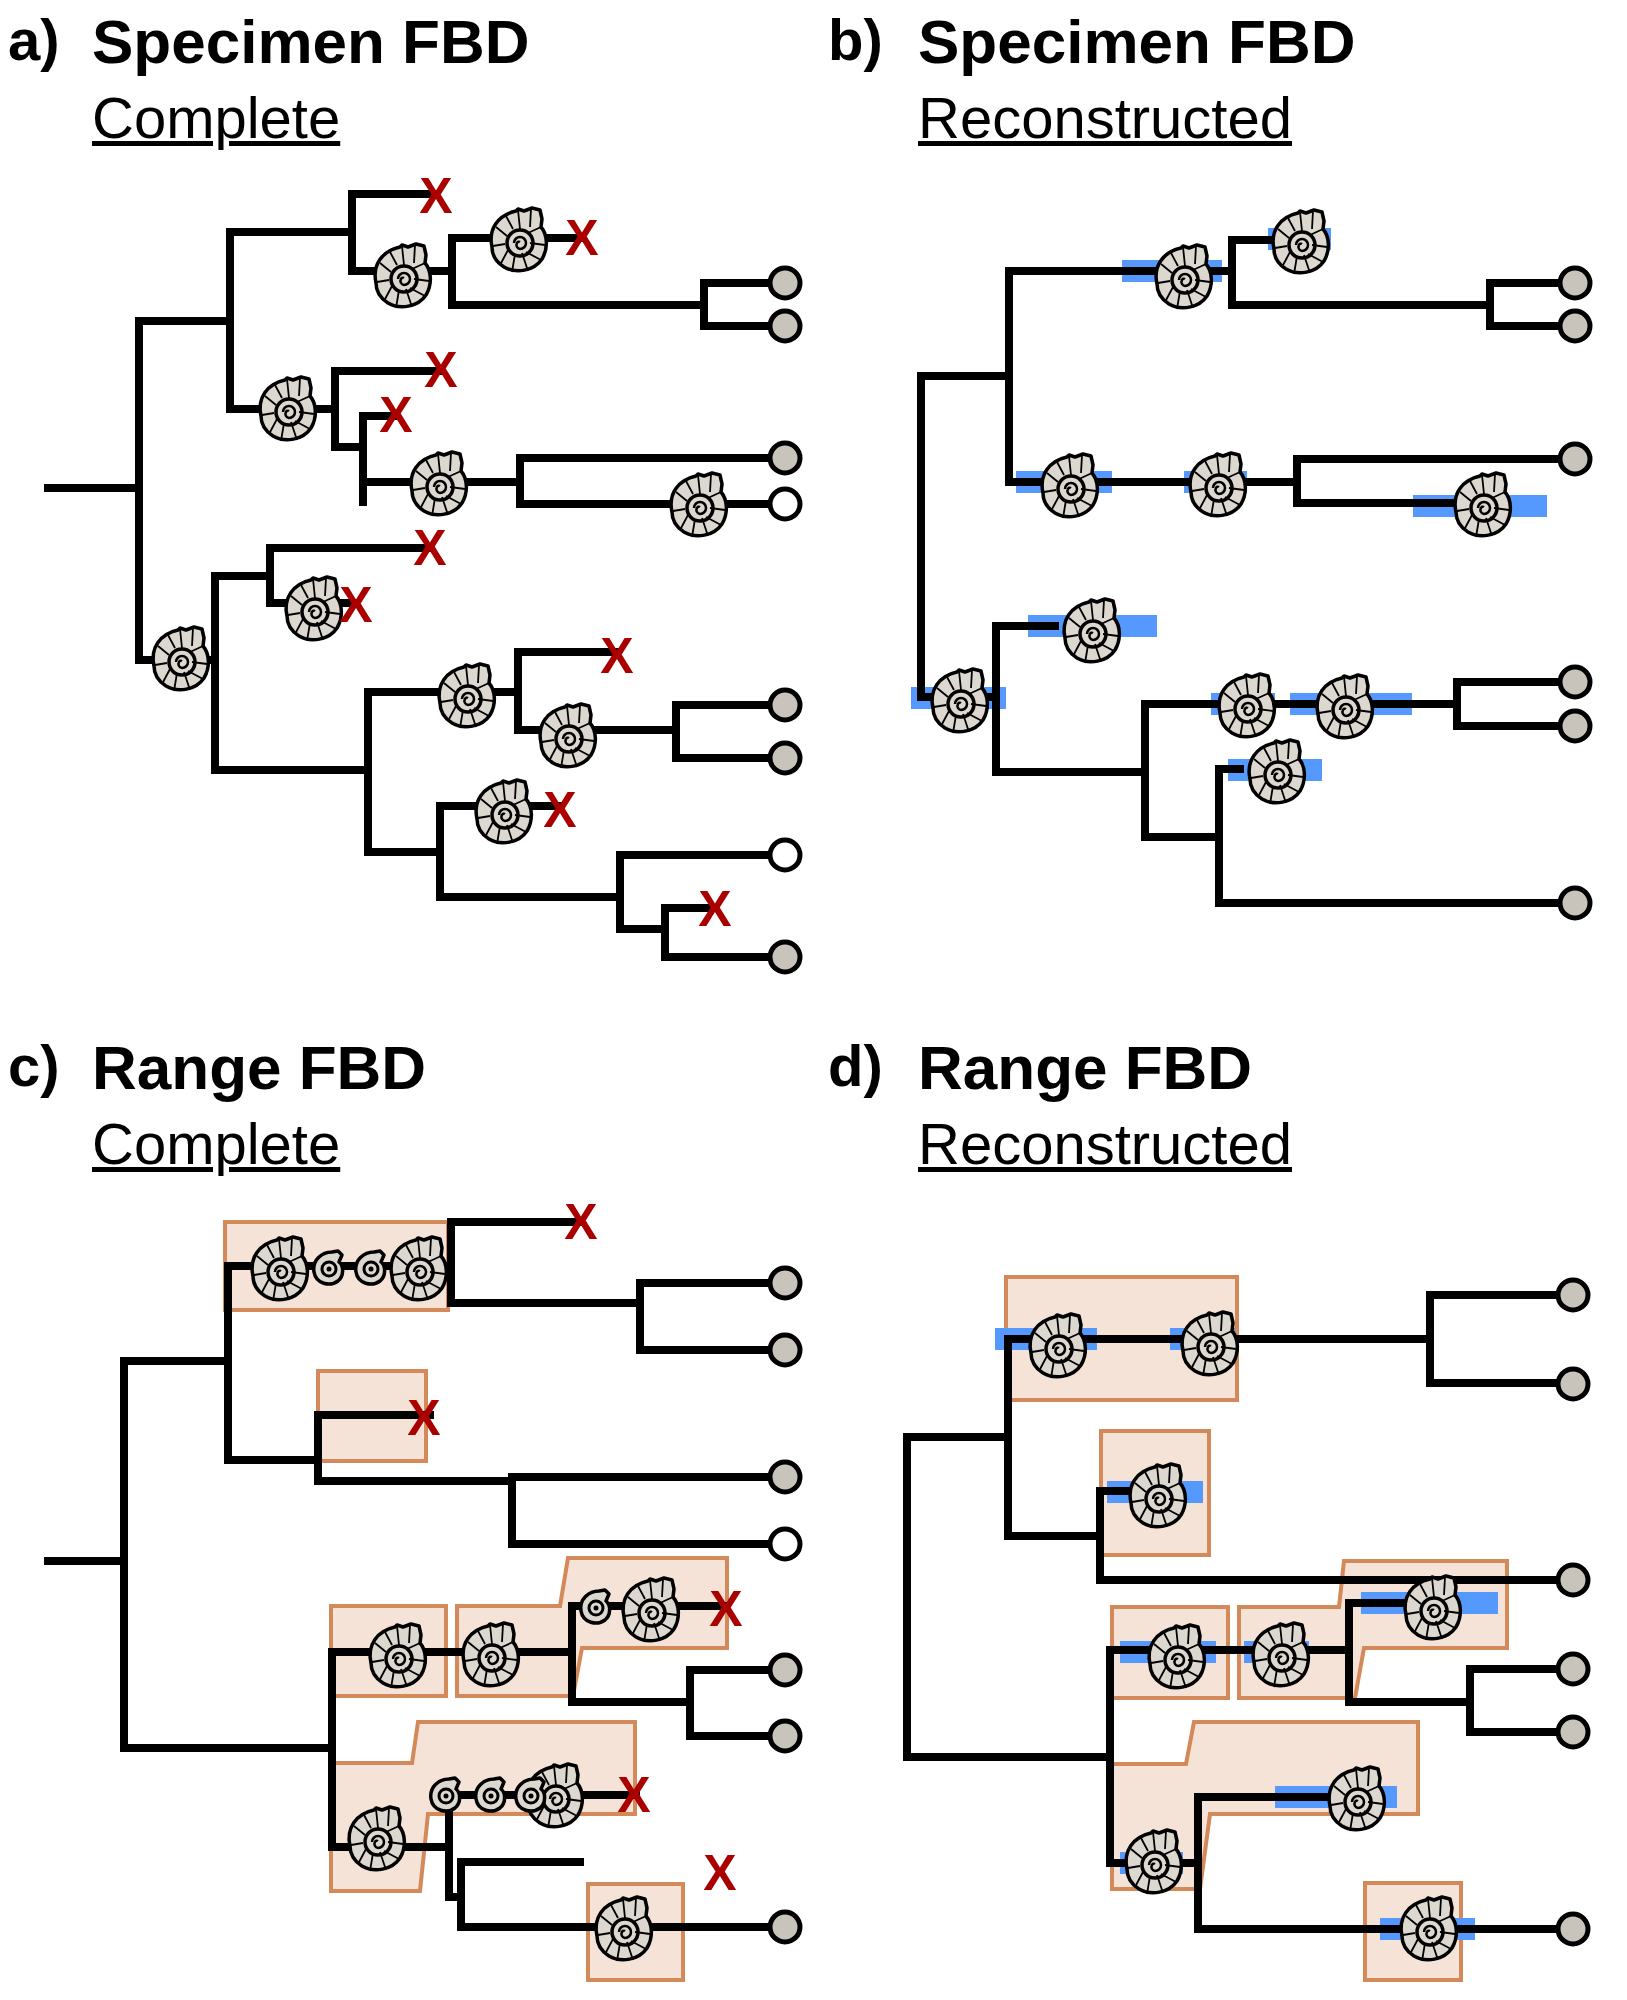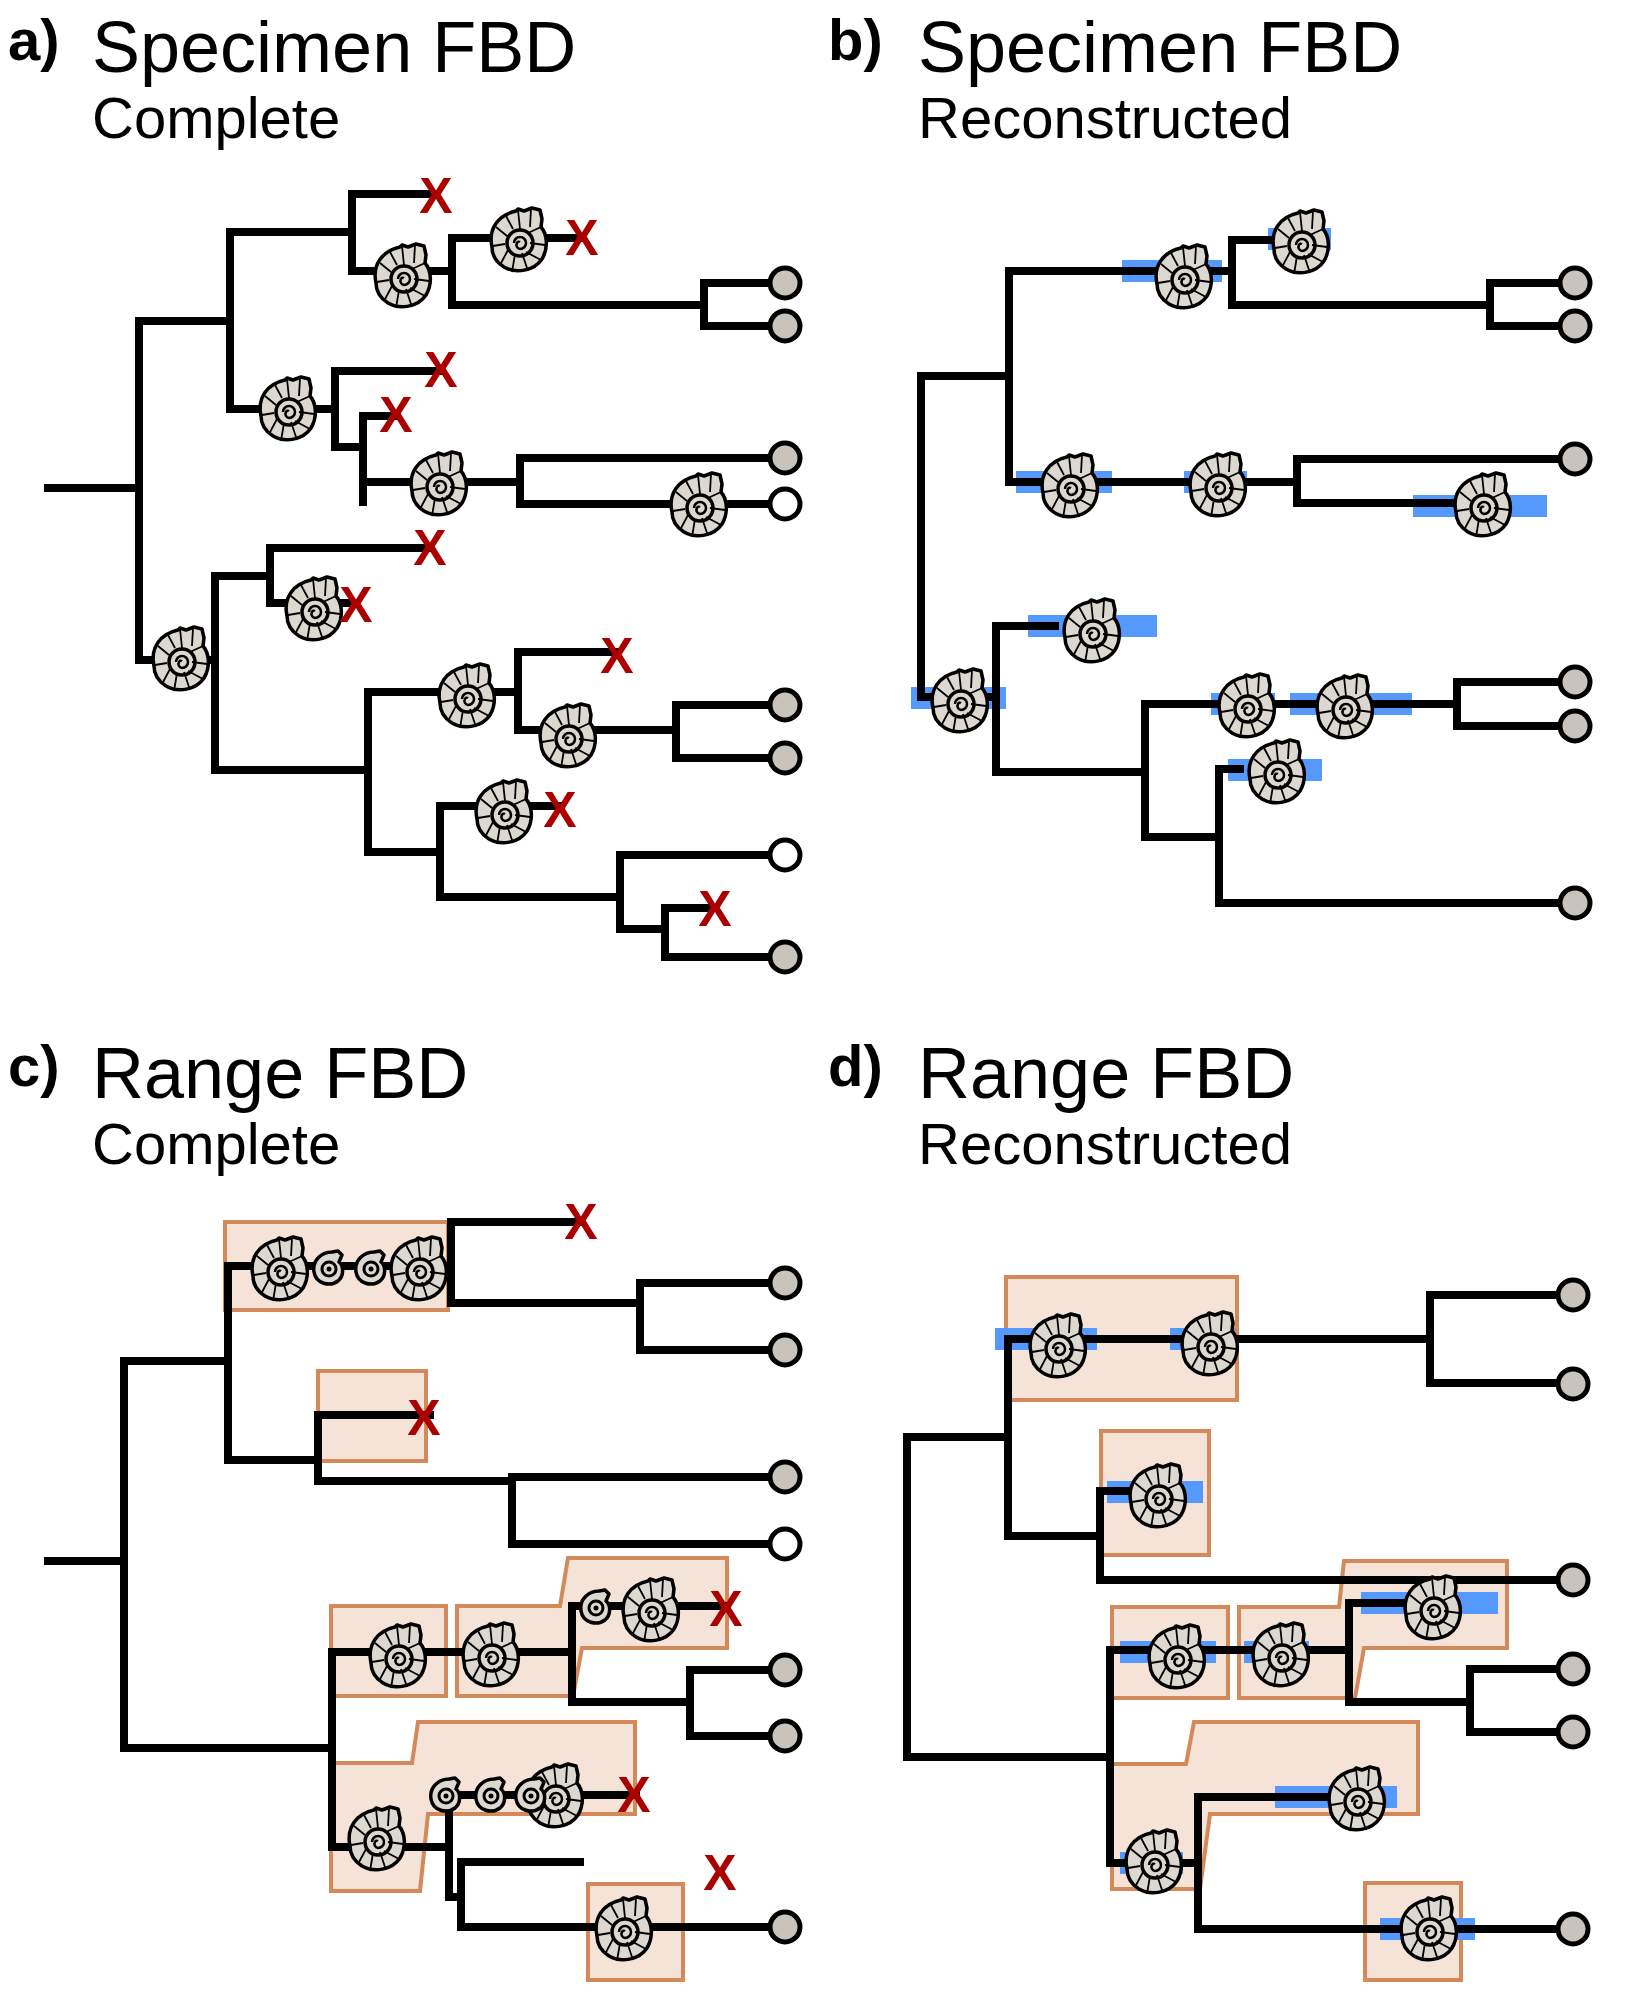--- a/index.html
+++ b/index.html
@@ -1,19 +1,19 @@
 <!DOCTYPE html>
 <html><head>
 <meta charset="utf-8">
 <style>
   html, body { margin: 0; padding: 0; background: #ffffff; }
   body { width: 1627px; height: 2000px; position: relative; overflow: hidden; font-family: "Liberation Sans", sans-serif; }
   .panel-letter { position: absolute; font-weight: bold; font-size: 58px; }
-  .panel-heading { position: absolute; font-weight: normal; font-size: 72px; white-space: nowrap; }
-  .panel-sub { position: absolute; font-size: 58px; white-space: nowrap; }
+  .panel-heading { position: absolute; font-weight: bold; font-size: 62px; white-space: nowrap; }
+  .panel-sub { position: absolute; font-size: 58px; white-space: nowrap; text-decoration: underline; }
   svg#figure { position: absolute; left: 0; top: 0; }
 </style>
 </head>
 <body>
 
 <div>
   <span class="panel-letter" style="left:8px; top:6px;">a)</span>
   <span class="panel-heading" style="left:92px; top:6px;">Specimen FBD</span>
   <span class="panel-sub" style="left:92px; top:84px;">Complete</span>
 </div>

